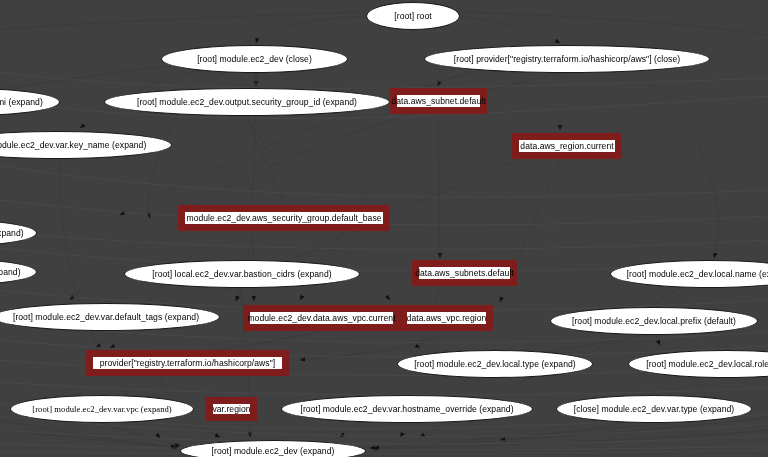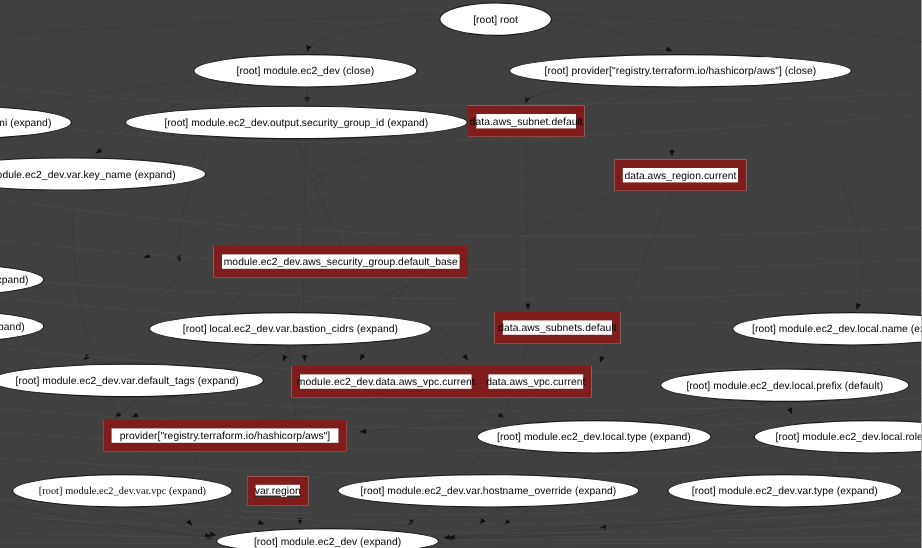--- a/index.html
+++ b/index.html
@@ -110,24 +110,24 @@
       <div class="node ellipse" style="left: -58px; top: 131px; width: 230px; height: 28px;">[root] module.ec2_dev.var.key_name (expand)</div>
       <div class="node box" style="left: 512px; top: 133px; width: 110px; height: 26px;">data.aws_region.current</div>
       <div class="node ellipse" style="left: -150px; top: 219px; width: 187px; height: 28px;">[root] module.ec2_dev.var.name (expand)</div>
       <div class="node box" style="left: 178px; top: 205px; width: 212px; height: 26px;">module.ec2_dev.aws_security_group.default_base</div>
       <div class="node ellipse" style="left: -150px; top: 258px; width: 187px; height: 28px;">[root] module.ec2_dev.var.size (expand)</div>
       <div class="node ellipse" style="left: 124px; top: 260px; width: 236px; height: 28px;">[root] local.ec2_dev.var.bastion_cidrs (expand)</div>
       <div class="node box" style="left: 400px; top: 260px; width: 105px; height: 26px; margin-left: 12px;">data.aws_subnets.default</div>
       <div class="node ellipse" style="left: 610px; top: 260px; width: 200px; height: 28px;">[root] module.ec2_dev.local.name (expand)</div>
       <div class="node ellipse" style="left: -8px; top: 303px; width: 228px; height: 28px;">[root] module.ec2_dev.var.default_tags (expand)</div>
       <div class="node box" style="left: 243px; top: 305px; width: 157px; height: 26px; text-align: center;">module.ec2_dev.data.aws_vpc.current</div>
-      <div class="node box" style="left: 400px; top: 305px; width: 93px; height: 26px;">data.aws_vpc.current</div>
+      <div class="node box" style="left: 400px; top: 305px; width: 93px; height: 26px;">data.aws_vpc.region</div>
       <div class="node ellipse" style="left: 550px; top: 307px; width: 208px; height: 28px;">[root] module.ec2_dev.local.prefix (default)</div>
       <div class="node box" style="left: 86px; top: 350px; width: 203px; height: 26px;">provider["registry.terraform.io/hashicorp/aws"]</div>
       <div class="node ellipse" style="left: 397px; top: 350px; width: 196px; height: 28px;">[root] module.ec2_dev.local.type (expand)</div>
       <div class="node ellipse" style="left: 628px; top: 350px; width: 196px; height: 28px;">[root] module.ec2_dev.local.role (expand)</div>
       <div class="node ellipse" style="left: 10px; top: 395px; width: 184px; height: 28px; font-family: Liberation Serif, serif;">[root] module.ec2_dev.var.vpc (expand)</div>
-      <div class="node box" style="left: 206px; top: 397px; width: 51px; height: 24px; text-decoration: underline;">var.region</div>
+      <div class="node box" style="left: 206px; top: 397px; width: 51px; height: 24px;">var.region</div>
       <div class="node ellipse" style="left: 281px; top: 395px; width: 252px; height: 28px;">[root] module.ec2_dev.var.hostname_override (expand)</div>
-      <div class="node ellipse" style="left: 556px; top: 395px; width: 196px; height: 28px;">[root] module.ec2_dev.var.type (expand)</div>
+      <div class="node ellipse" style="left: 556px; top: 395px; width: 196px; height: 28px;">[close] module.ec2_dev.var.type (expand)</div>
       <div class="node ellipse" style="left: 180px; top: 440px; width: 186px; height: 22px;">[root] module.ec2_dev (expand)</div>
     </div>
 </div>
 
 </body></html>

